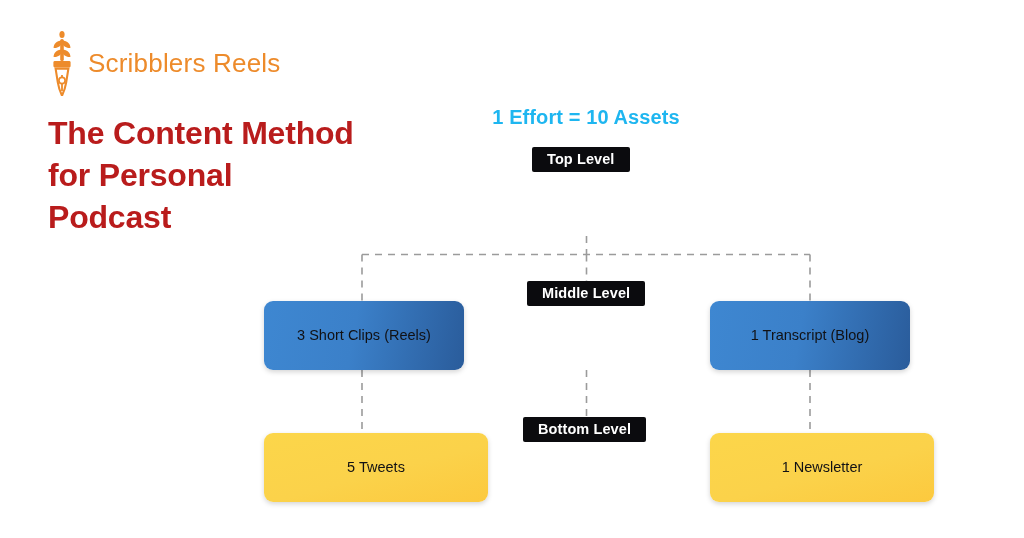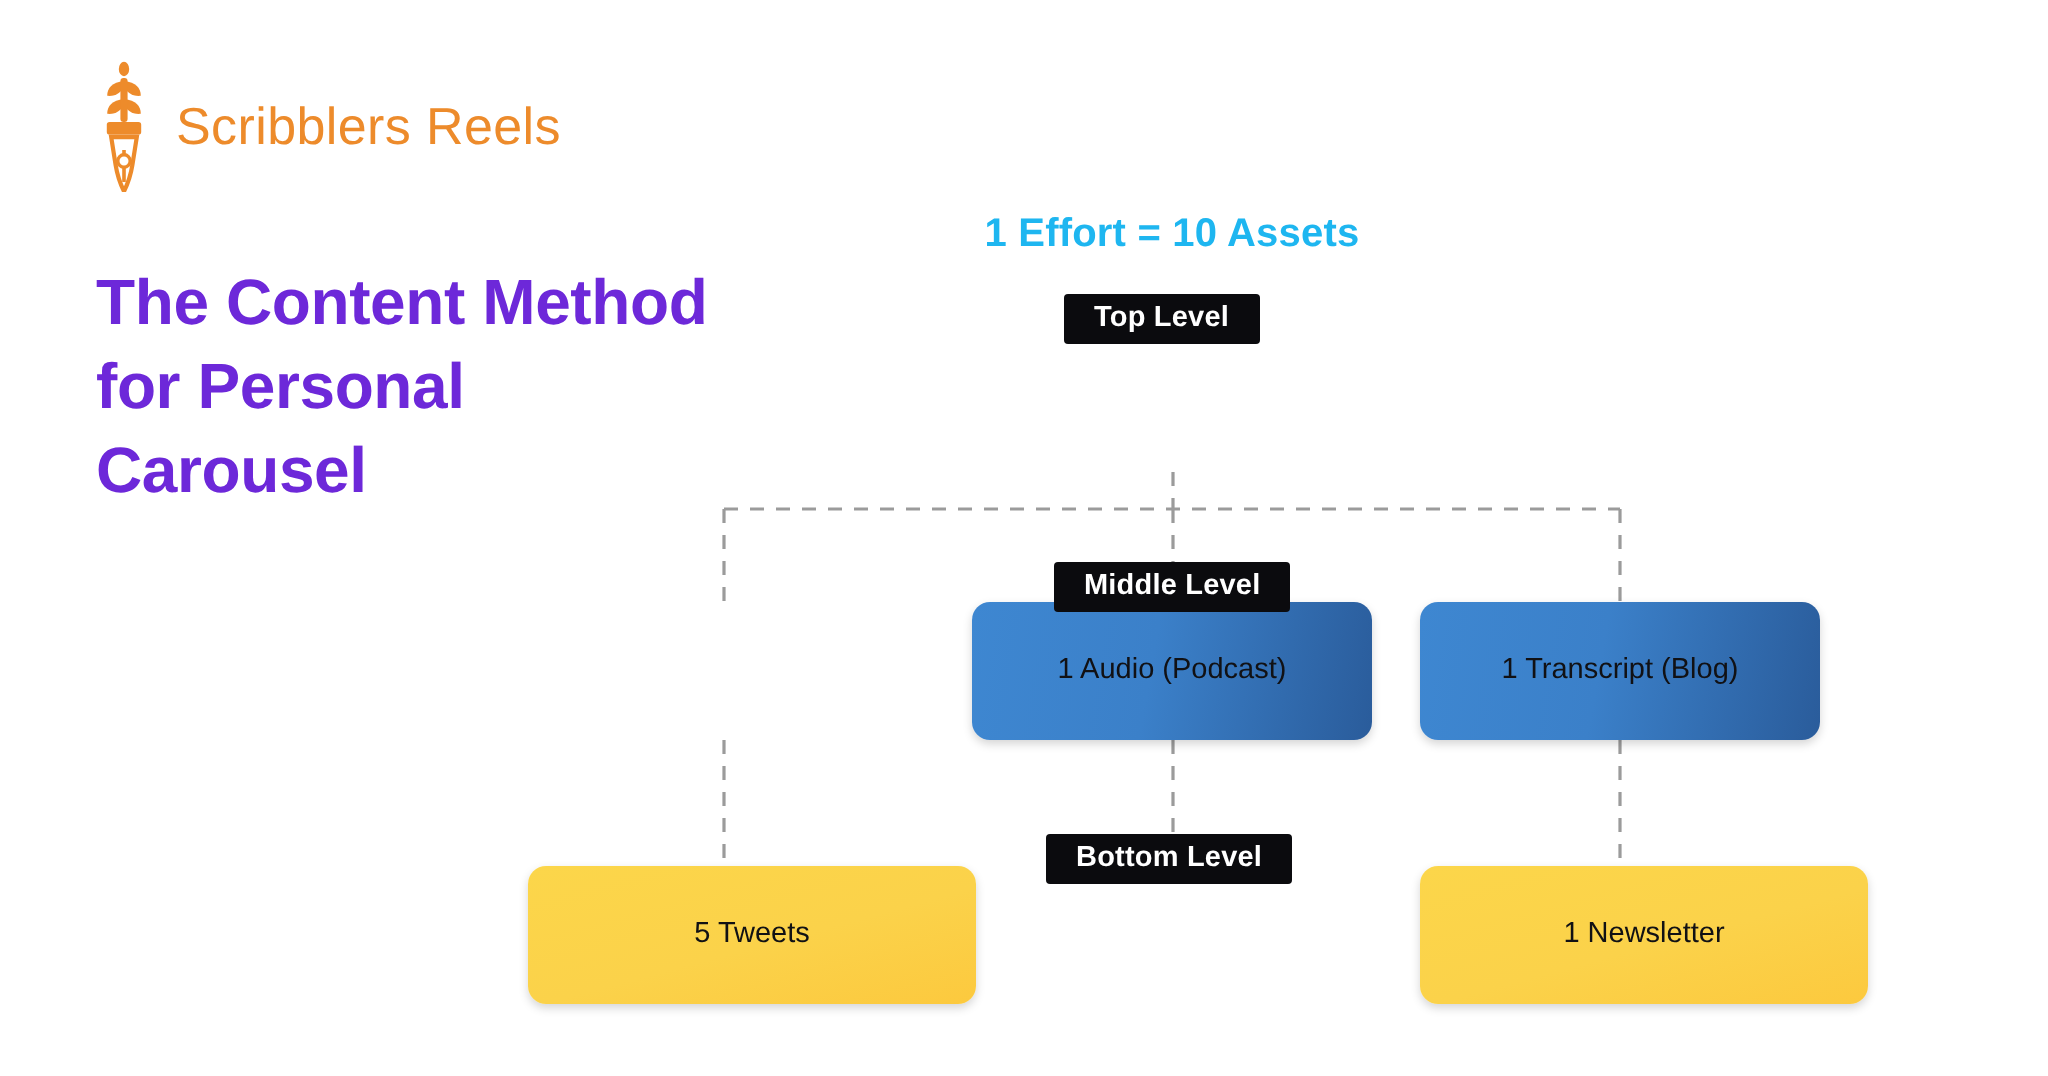--- a/index.html
+++ b/index.html
@@ -40,24 +40,23 @@
   }
 
   
   .headline {
     position: absolute;
     left: 48px;
     top: 112px;
     width: 400px;
     font-size: 32px;
     font-weight: bold;
-    color: #6d28d9;
+    color: #b91c1c;
     line-height: 1.32;
     letter-spacing: -0.2px;
-    margin-top: 18px;
   }
 
   
   .kicker {
     position: absolute;
     left: 430px;
     top: 106px;
     width: 312px;
     text-align: center;
     font-size: 20px;
@@ -142,21 +141,21 @@
       <path d="M13.6 38.6 h12.8 l-2.2 13.8 c-0.9 5.6 -2.4 9.6 -4.2 13.3 c-1.8 -3.7 -3.3 -7.7 -4.2 -13.3 z" fill="#ffffff" stroke="#ED8B2B" stroke-width="2.1"></path>
       <rect x="19.1" y="45" width="1.8" height="16" fill="#ED8B2B"></rect>
       <circle cx="20" cy="50.5" r="3.1" fill="#ffffff" stroke="#ED8B2B" stroke-width="1.7"></circle>
     </svg>
     <span class="brand-name">Scribblers Reels</span>
   </div>
 
   <div class="headline">
     <div>The Content Method</div>
     <div>for Personal</div>
-    <div>Carousel</div>
+    <div>Podcast</div>
   </div>
 
   <div class="kicker">1 Effort = 10 Assets</div>
 
   <svg class="connectors" viewBox="0 0 1024 538">
     <g stroke="#9b9b9b" stroke-width="1.6" stroke-dasharray="7,6" fill="none">
 
       <path d="M586.5 236 L586.5 254.5"></path>
 
       <path d="M362 254.5 L810 254.5"></path>
@@ -166,22 +165,22 @@
       <path d="M810 254.5 L810 301"></path>
 
       <path d="M362 370 L362 433"></path>
       <path d="M586.5 370 L586.5 433"></path>
       <path d="M810 370 L810 433"></path>
     </g>
   </svg>
 
   <div class="badge badge-top">Top Level</div>
 
-  <div class="node node-blue col-center">
-    <div>1 Audio (Podcast)</div>
+  <div class="node node-blue col-left">
+    <div>3 Short Clips (Reels)</div>
   </div>
   <div class="node node-blue col-right">
     <div>1 Transcript (Blog)</div>
   </div>
   <div class="badge badge-middle">Middle Level</div>
 
   <div class="node node-yellow col-left">
     <div>5 Tweets</div>
   </div>
   <div class="node node-yellow col-right">

